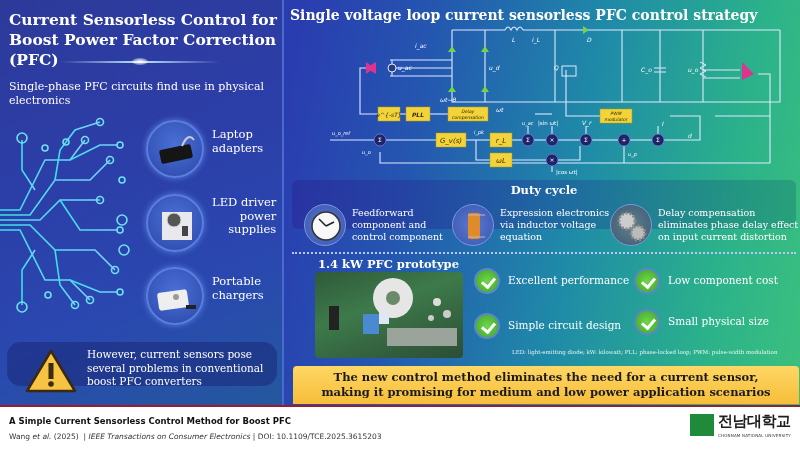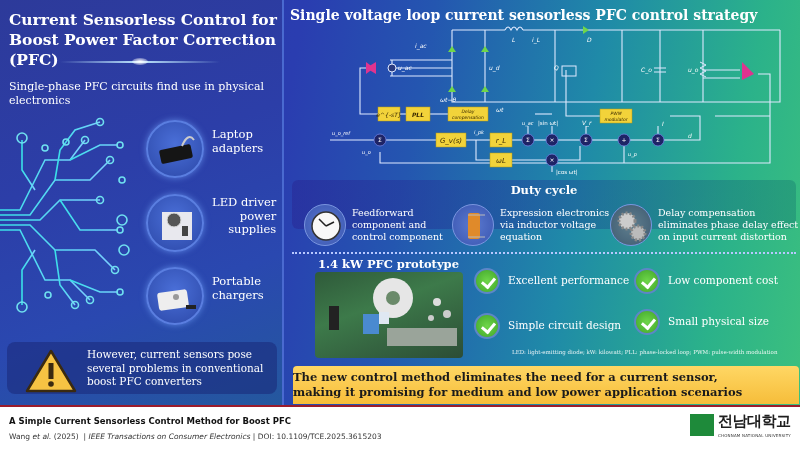--- a/index.html
+++ b/index.html
@@ -23,21 +23,21 @@
   .subtitle { position: absolute; left: 9px; top: 80px; width: 270px; color: #fff; font-size: 11px; line-height: 14px; }
 
   #circuit-tree { position: absolute; left: 0; top: 110px; width: 135px; height: 215px; }
 
   .device { position: absolute; left: 146px; width: 140px; height: 60px; }
   .device .disc { position: absolute; left: 0; top: 0; width: 58px; height: 58px; border-radius: 50%;
     background: radial-gradient(circle at 50% 40%, #4a6fd8, #2c48a8); border: 2px solid #5a7ee0;
     box-shadow: 0 0 6px rgba(120,170,255,.6); }
   .device .lbl { position: absolute; left: 66px; top: 8px; color: #fff; font-size: 11.5px; line-height: 13.5px; }
 
-  .warn-box { position: absolute; left: 7px; top: 342px; width: 270px; height: 52px; border-radius: 8px;
+  .warn-box { position: absolute; left: 7px; top: 342px; width: 270px; height: 44px; border-radius: 14px;
     background: rgba(25,40,120,.55); }
   .warn-box .tri { position: absolute; left: 18px; top: 6px; }
   .warn-box .txt { position: absolute; left: 80px; top: 6px; width: 190px; color: #fff; font-size: 10.5px; line-height: 13.5px; }
 
   
   .diag-title { position: absolute; left: 290px; top: 7px; width: 510px; text-align: left; color: #fff;
     font-weight: bold; font-size: 14px; }
   #diagram { position: absolute; left: 290px; top: 22px; width: 510px; height: 156px; }
 
   
@@ -57,21 +57,21 @@
   .check { position: absolute; width: 140px; height: 26px; }
   .check .c { position: absolute; left: 0; top: 0; width: 26px; height: 26px; border-radius: 50%;
     background: radial-gradient(circle, #6fd64a, #3fa52a); border: 2px solid #5d86c8; }
   .check .c::after { content: ""; position: absolute; left: 8px; top: 5px; width: 6px; height: 10px;
     border: solid #fff; border-width: 0 3px 3px 0; transform: rotate(40deg); }
   .check .t { position: absolute; left: 34px; top: 6px; color: #fff; font-size: 10.5px; white-space: nowrap; }
 
   .abbr { position: absolute; left: 512px; top: 349px; color: #fff; font-size: 5.5px; opacity: .9; white-space: nowrap; }
 
   .conclusion { position: absolute; left: 293px; top: 366px; width: 506px; height: 38px;
-    background: linear-gradient(180deg, #ffd764, #f6bd3a); border-radius: 4px 4px 0 0; text-align: left;
+    background: linear-gradient(180deg, #ffd764, #f6bd3a); border-radius: 4px 4px 0 0; text-align: center;
     color: #1b1b1b; font-weight: bold; font-size: 11.5px; line-height: 15px; padding-top: 4px; }
 
   .redline { position: absolute; left: 0; top: 405px; width: 800px; height: 2px; background: #9b1c2c; }
 
   
   .foot-title { position: absolute; left: 9px; top: 416px; font-family: "DejaVu Sans", sans-serif; font-weight: bold;
     font-size: 8.5px; color: #111; }
   .foot-cite { position: absolute; left: 9px; top: 432px; font-family: "DejaVu Sans", sans-serif; font-size: 7.5px; color: #333; white-space: nowrap; }
   .foot-cite i { font-style: italic; }
   .logo { position: absolute; left: 690px; top: 412px; width: 110px; height: 30px; }

